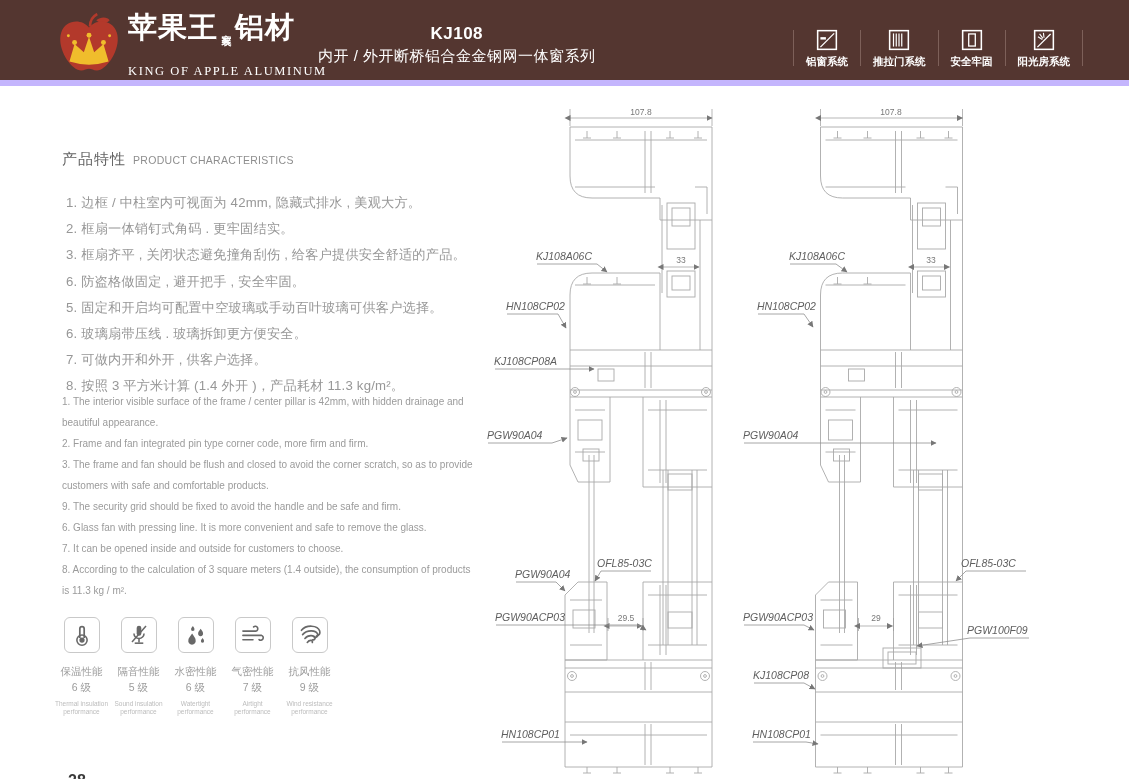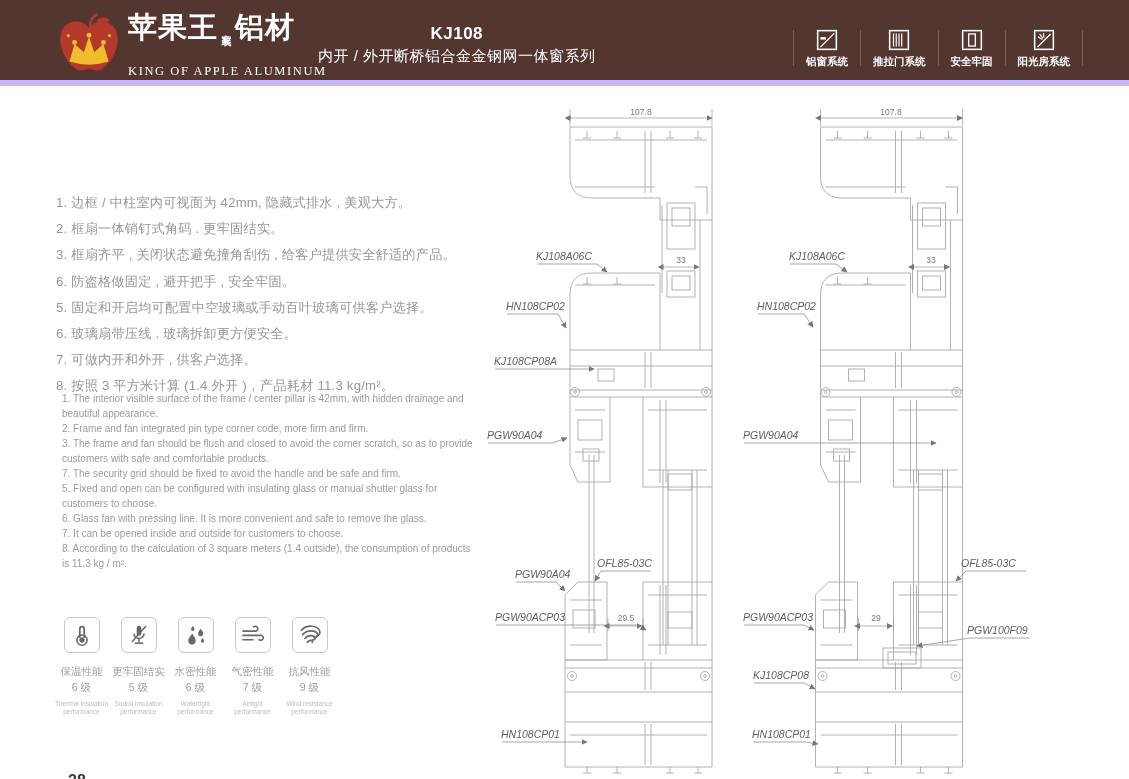--- a/index.html
+++ b/index.html
@@ -22,25 +22,25 @@
   #nav{position:absolute;left:793px;top:29px;display:flex;align-items:flex-start;}
   .nav-sep{width:1px;height:36px;background:#7d6059;margin-top:1px;}
   .nav-item{display:flex;flex-direction:column;align-items:center;cursor:pointer;
             padding:0 12px;color:#fff;}
   .nav-item svg{display:block;}
   .nav-label{font-size:10.5px;font-weight:bold;margin-top:4px;white-space:nowrap;}
   
   .sec-title{position:absolute;left:62px;top:150px;white-space:nowrap;}
   .sec-cn{font-size:15px;color:#636363;letter-spacing:1px;}
   .sec-en{font-size:10.5px;color:#8e8e8e;margin-left:7px;letter-spacing:.3px;}
-  #feat-cn{position:absolute;left:56px;top:190px;width:420px;font-size:13.2px;
+  #feat-cn{position:absolute;left:66px;top:190px;width:420px;font-size:13.2px;
            color:#979797;letter-spacing:.2px;}
   #feat-cn div{line-height:26.2px;white-space:nowrap;}
   #feat-en{position:absolute;left:62px;top:391px;width:414px;font-size:10px;
-           line-height:15px;color:#9b9b9b;}
+           line-height:21px;color:#9b9b9b;}
   
   #perf{position:absolute;left:53px;top:617px;display:flex;}
   .perf-item{width:57px;display:flex;flex-direction:column;align-items:center;text-align:center;justify-content:center;}
   .perf-icon{width:34px;height:34px;border:1px solid #c9c9c9;border-radius:6px;
              display:flex;align-items:center;justify-content:center;background:#fff;}
   .perf-name{font-size:10.5px;color:#9c9c9c;margin-top:12px;white-space:nowrap;}
   .perf-level{font-size:10.5px;color:#9c9c9c;margin-top:2px;}
   .perf-en{font-size:6.5px;line-height:8px;color:#bcbcbc;margin-top:5px;}
   
   #draw-svg{position:absolute;left:470px;top:100px;width:570px;height:679px;}
@@ -121,38 +121,40 @@
           <line x1="4.5" y1="7" x2="8.5" y2="9.5" stroke="#fff" stroke-width="1"></line>
           <line x1="6" y1="4.5" x2="9" y2="8.5" stroke="#fff" stroke-width="1"></line>
           <line x1="9.5" y1="3.5" x2="10" y2="8" stroke="#fff" stroke-width="1"></line>
         </svg>
         <span class="nav-label">阳光房系统</span>
       </div>
       <div class="nav-sep"></div>
     </nav>
   </header>
 
+  <div class="sec-title">
+    <span class="sec-cn">产品特性</span><span class="sec-en">PRODUCT CHARACTERISTICS</span>
+  </div>
 
   <div id="feat-cn">
     <div>1. 边框 / 中柱室内可视面为 42mm, 隐藏式排水 , 美观大方。</div>
     <div>2. 框扇一体销钉式角码 . 更牢固结实。</div>
     <div>3. 框扇齐平 , 关闭状态避免撞角刮伤 , 给客户提供安全舒适的产品。</div>
     <div>6. 防盗格做固定 , 避开把手 , 安全牢固。</div>
     <div>5. 固定和开启均可配置中空玻璃或手动百叶玻璃可供客户选择。</div>
     <div>6. 玻璃扇带压线 . 玻璃拆卸更方便安全。</div>
     <div>7. 可做内开和外开 , 供客户选择。</div>
     <div>8. 按照 3 平方米计算 (1.4 外开 )，产品耗材 11.3 kg/m²。</div>
   </div>
 
   <div id="feat-en">
     <div>1. The interior visible surface of the frame / center pillar is 42mm, with hidden drainage and beautiful appearance.</div>
     <div>2. Frame and fan integrated pin type corner code, more firm and firm.</div>
     <div>3. The frame and fan should be flush and closed to avoid the corner scratch, so as to provide customers with safe and comfortable products.</div>
-    <div>7. The security grid should be fixed to avoid the handle and be safe and firm.</div>
-    <div>5. Fixed and open can be configured with insulating glass or manual shutter glass for customers to choose.</div>
+    <div>9. The security grid should be fixed to avoid the handle and be safe and firm.</div>
     <div>6. Glass fan with pressing line. It is more convenient and safe to remove the glass.</div>
     <div>7. It can be opened inside and outside for customers to choose.</div>
     <div>8. According to the calculation of 3 square meters (1.4 outside), the consumption of products is 11.3 kg / m².</div>
   </div>
 
   <div id="perf">
     <div class="perf-item">
       <div class="perf-icon">
         <svg width="28" height="28" viewBox="0 0 36 36">
           <path d="M15.2,22 V10 a2.8,2.8 0 0 1 5.6,0 V22" fill="none" stroke="#686868" stroke-width="2.2"></path>
@@ -167,21 +169,21 @@
     <div class="perf-item">
       <div class="perf-icon">
         <svg width="28" height="28" viewBox="0 0 36 36">
           <rect x="15" y="6" width="6" height="13" rx="3" fill="#686868"></rect>
           <path d="M11.5,16 a6.5,6.5 0 0 0 13,0" fill="none" stroke="#686868" stroke-width="2"></path>
           <line x1="18" y1="23" x2="18" y2="27.5" stroke="#686868" stroke-width="2"></line>
           <line x1="12.5" y1="28.5" x2="23.5" y2="28.5" stroke="#686868" stroke-width="2"></line>
           <line x1="9" y1="27" x2="27" y2="6.5" stroke="#686868" stroke-width="2"></line>
         </svg>
       </div>
-      <div class="perf-name">更牢固结实</div>
+      <div class="perf-name">隔音性能</div>
       <div class="perf-level">5 级</div>
       <div class="perf-en">Sound insulation performance</div>
     </div>
     <div class="perf-item">
       <div class="perf-icon">
         <svg width="28" height="28" viewBox="0 0 36 36">
           <path d="M13,16 C16,20 17.5,22.5 17.5,24.5 A4.8,4.8 0 1 1 8.2,24.5 C8.2,22.5 10,20 13,16 Z" fill="#686868"></path>
           <path d="M24,10 C26,12.6 27,14.2 27,15.5 A3.2,3.2 0 1 1 20.8,15.5 C20.8,14.2 22,12.6 24,10 Z" fill="#686868"></path>
           <path d="M14,6.5 C15.3,8.3 16,9.4 16,10.3 A2.2,2.2 0 1 1 11.7,10.3 C11.7,9.4 12.6,8.3 14,6.5 Z" fill="#686868"></path>
           <path d="M26.5,22 C27.7,23.7 28.3,24.7 28.3,25.5 A2,2 0 1 1 24.4,25.5 C24.4,24.7 25.2,23.7 26.5,22 Z" fill="#686868"></path>

